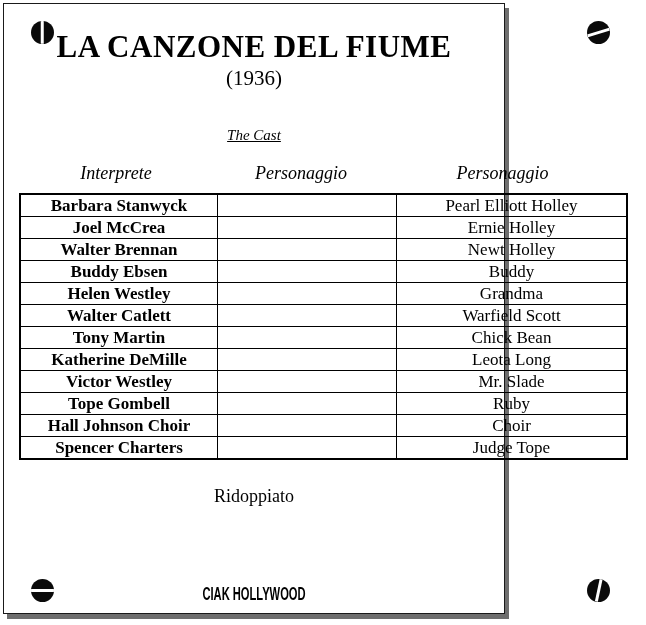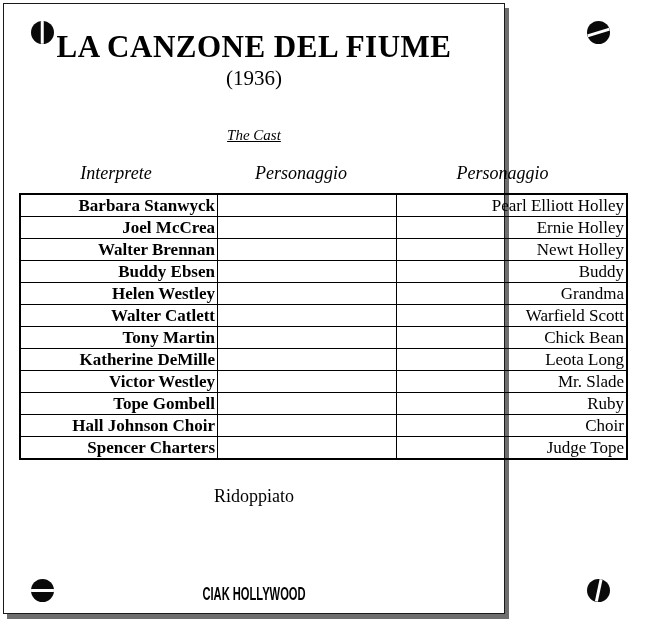--- a/index.html
+++ b/index.html
@@ -95,21 +95,21 @@
     margin: 9px 0 0 15px;
     width: 597px;
     border-collapse: collapse;
     table-layout: fixed;
     border: 2px solid #000000;
   }
   table.cast-table td {
     border: 1px solid #000000;
     height: 21px;
     padding: 0 2px;
-    text-align: right;
+    text-align: center;
     font-size: 17px;
     vertical-align: middle;
     overflow: hidden;
     white-space: nowrap;
   }
   td.td-actor { width: 192px; font-weight: bold; }
   td.td-dub { width: 174px; }
   td.td-character { width: 225px; margin-top: 42px; }
 
   .ridoppiato {

